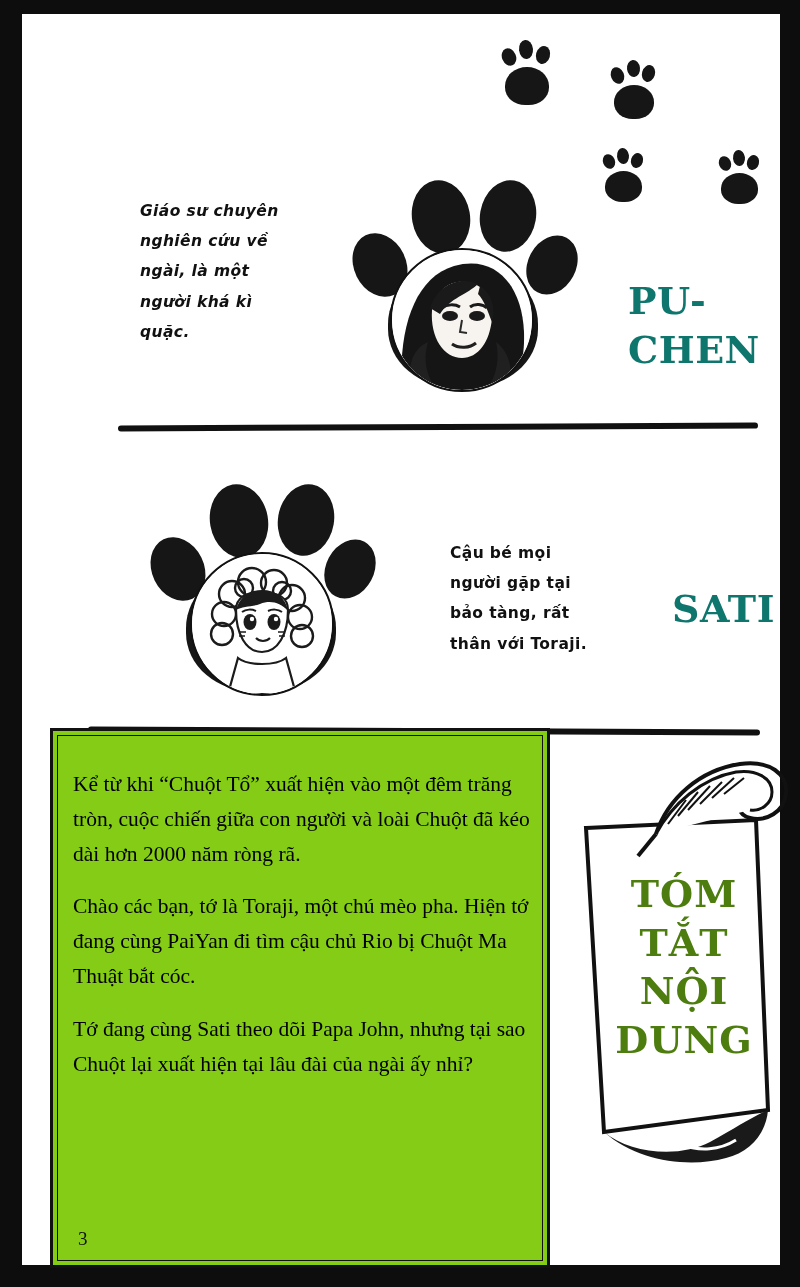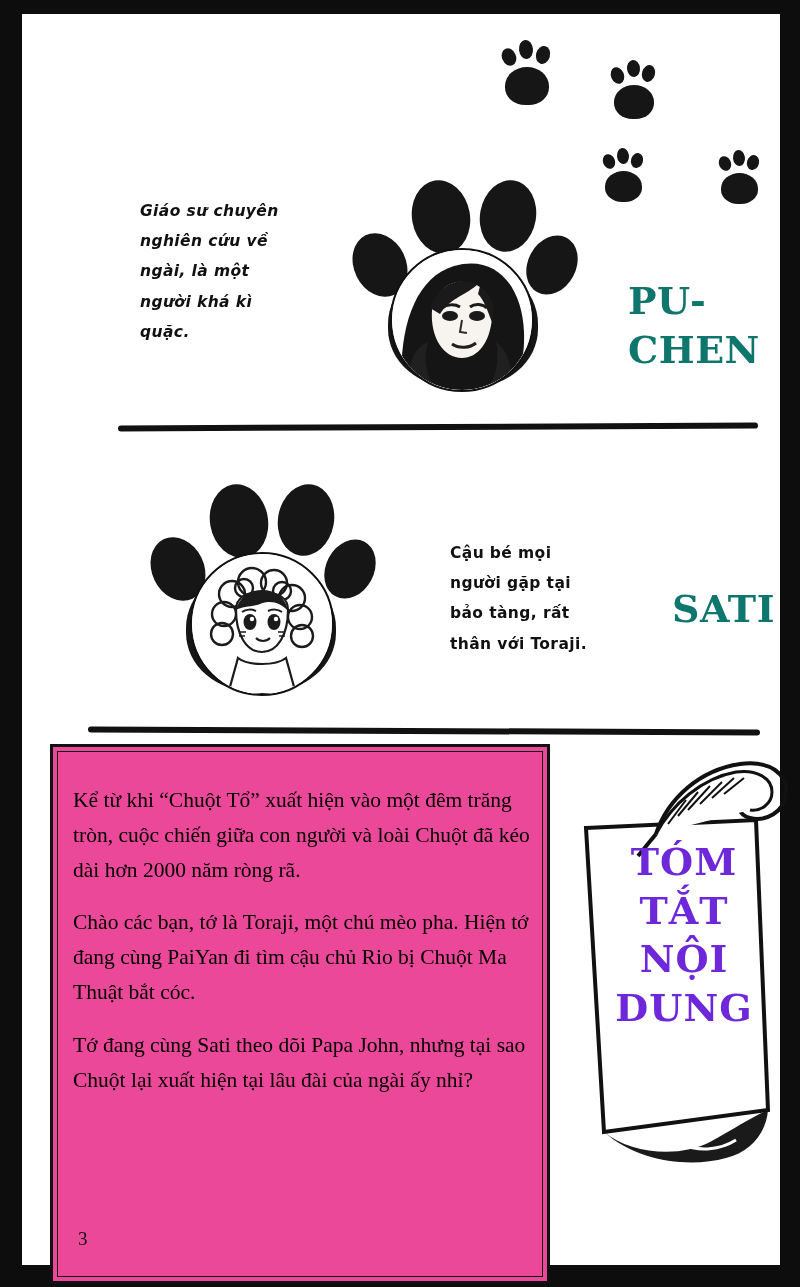--- a/index.html
+++ b/index.html
@@ -109,26 +109,26 @@
     font-size: 38px;
     line-height: 1.3;
     letter-spacing: 0.5px;
     color: #0f766e;
   }
 
   
   #summary-box {
     position: absolute;
     left: 50px;
-    top: 744px;
+    top: 728px;
     width: 500px;
     height: 540px;
     border: 3px solid #111;
     box-sizing: border-box;
-    background: #ec4899;
+    background: #84cc16;
   }
   #summary-box .inner {
     position: absolute;
     left: 4px; top: 4px; right: 4px; bottom: 4px;
     border: 1px solid #111;
   }
   #summary-text {
     position: absolute;
     left: 20px;
     top: 36px;
@@ -146,29 +146,29 @@
   #scroll-wrap {
     position: absolute;
     left: 560px;
     top: 760px;
     width: 230px;
     height: 420px;
   }
   #scroll-title {
     position: absolute;
     left: 44px;
-    top: 78px;
+    top: 110px;
     width: 160px;
     font-family: "DejaVu Serif", serif;
     font-weight: 700;
     font-size: 38px;
     line-height: 1.28;
     text-align: center;
     letter-spacing: 1px;
-    color: #6d28d9;
+    color: #4d7c0f;
   }
 
   
   #page-number {
     position: absolute;
     left: 78px;
     top: 1228px;
     font-family: "Liberation Serif", serif;
     font-size: 19px;
     color: #111;

